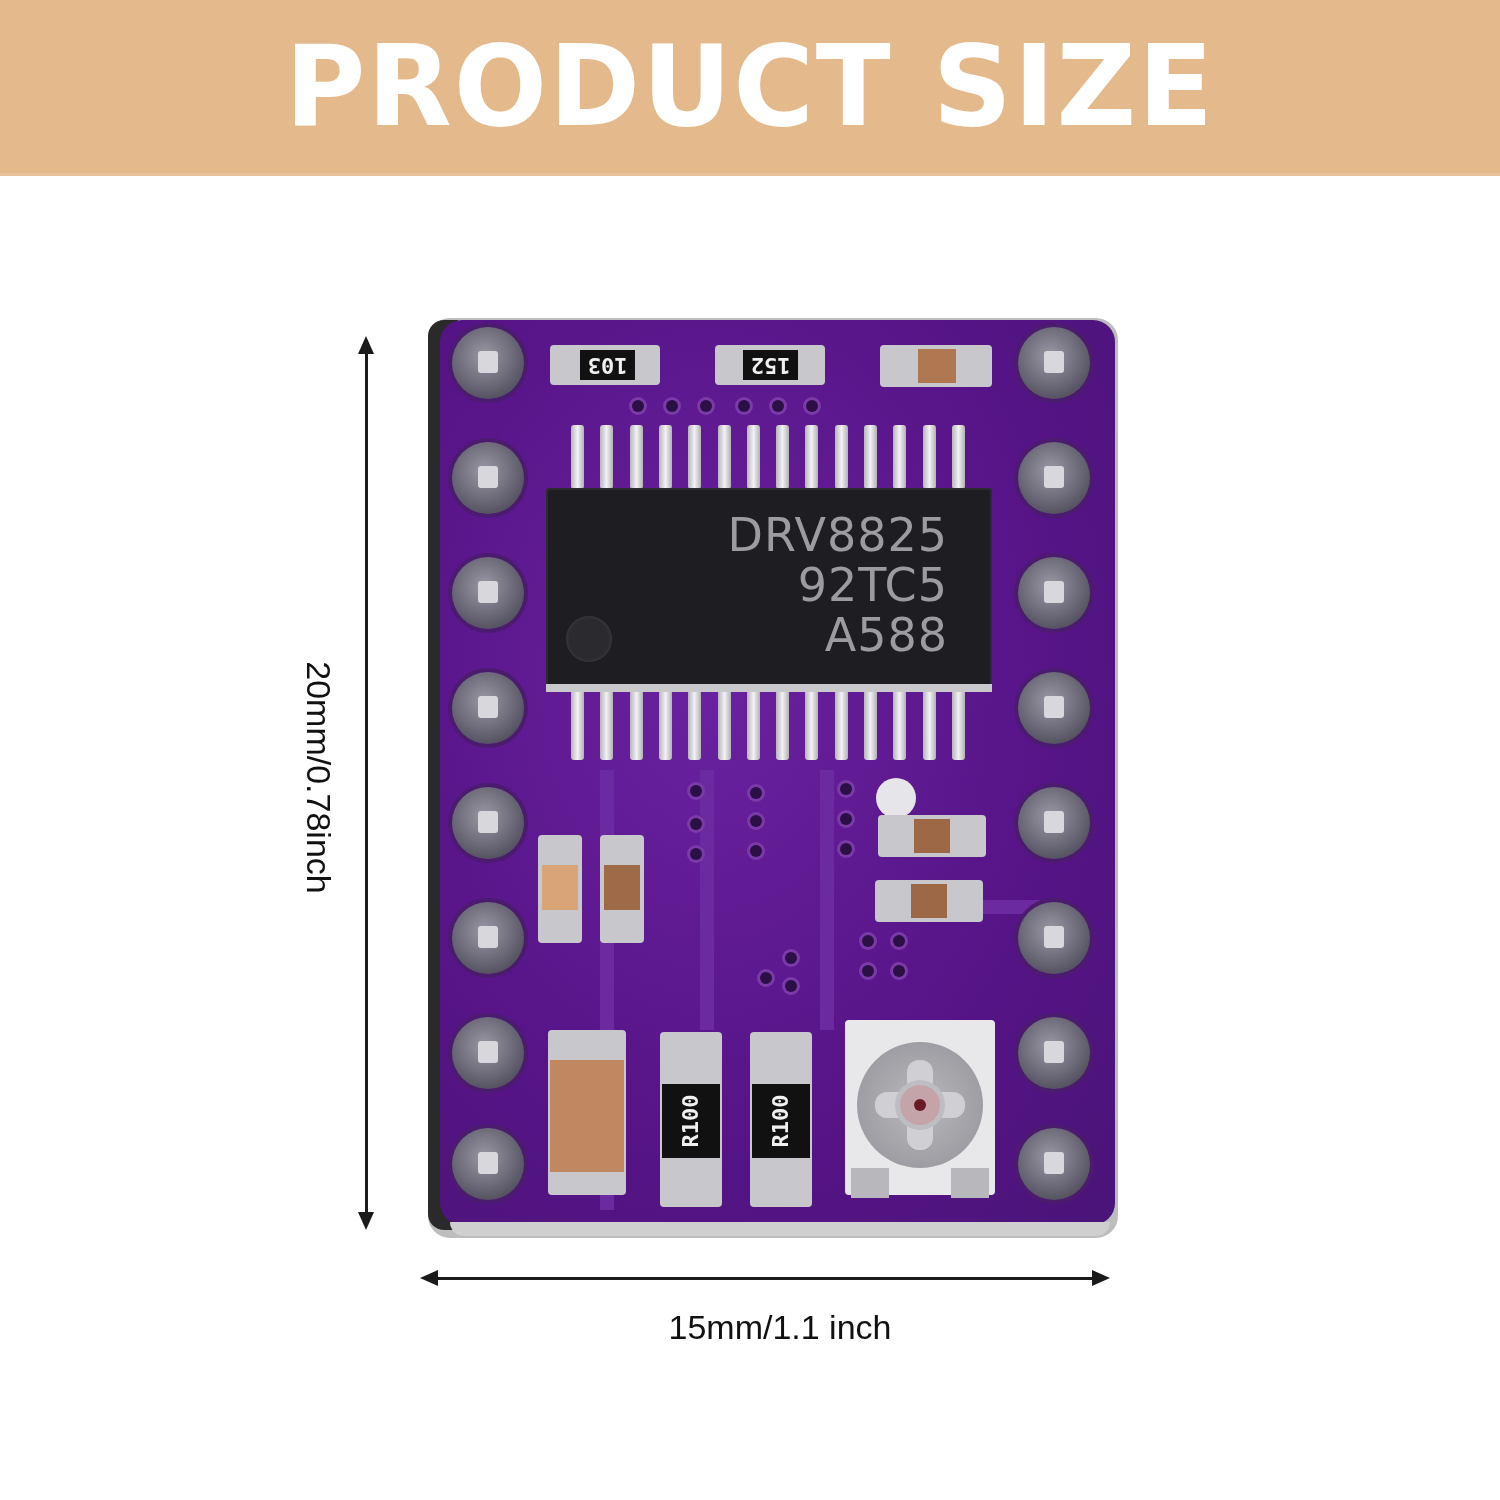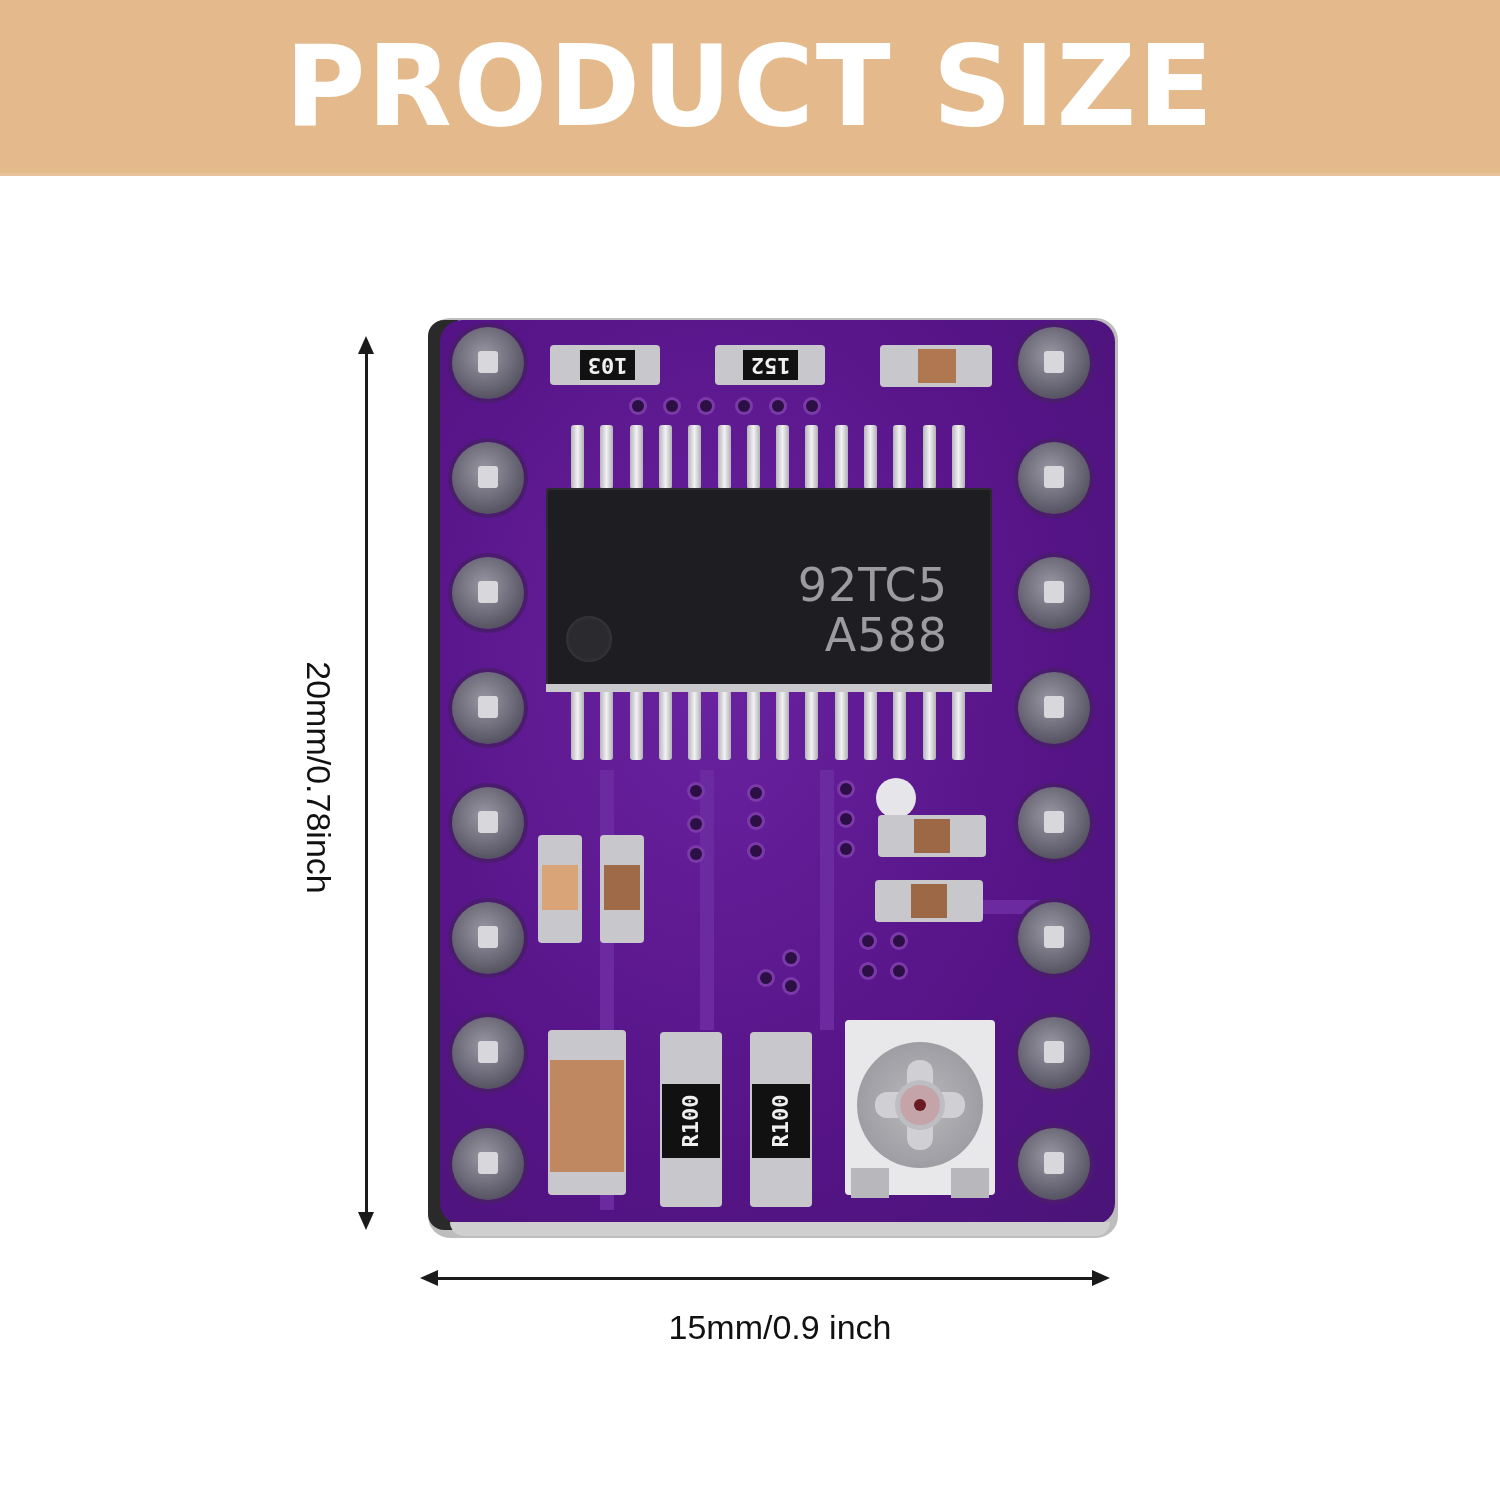--- a/index.html
+++ b/index.html
@@ -51,21 +51,21 @@
 <div class="dim-v-line"></div>
 <div class="arrow-up"></div>
 <div class="arrow-down"></div>
 <div class="dim-v-label">
     <span>20mm/0.78inch</span>
   </div>
 
 <div class="dim-h-line"></div>
 <div class="arrow-left"></div>
 <div class="arrow-right"></div>
-<div class="dim-h-label">15mm/0.9 inch</div>
+<div class="dim-h-label">15mm/1.1 inch</div>
 
 <div class="board-shadow"></div>
 <div class="board-edge"></div>
 <div class="board"></div>
 <div class="bottom-rim"></div>
 
 <div class="trace" style="left:600px;top:770px;width:14px;height:440px;"></div>
 <div class="trace" style="left:700px;top:770px;width:14px;height:260px;"></div>
 <div class="trace" style="left:820px;top:770px;width:14px;height:260px;"></div>
 <div class="trace" style="left:920px;top:900px;width:120px;height:14px;"></div>
@@ -164,20 +164,21 @@
     <div class="leg" style="left: 776.1px; top: 690px; height: 70px;"></div>
     <div class="leg" style="left: 805.4px; top: 690px; height: 70px;"></div>
     <div class="leg" style="left: 834.7px; top: 690px; height: 70px;"></div>
     <div class="leg" style="left: 864px; top: 690px; height: 70px;"></div>
     <div class="leg" style="left: 893.3px; top: 690px; height: 70px;"></div>
     <div class="leg" style="left: 922.6px; top: 690px; height: 70px;"></div>
     <div class="leg" style="left: 951.9px; top: 690px; height: 70px;"></div>
   </div>
 
 <div class="chip">
+  <div class="chip-text" style="top:20px;">DRV8825</div>
   <div class="chip-text" style="top:70px;">92TC5</div>
   <div class="chip-text" style="top:120px;">A588</div>
   <div class="chip-dot"></div>
 </div>
 <div class="chip-rim"></div>
 
 <div class="via" style="left:690px;top:785px;"></div>
 <div class="via" style="left:690px;top:818px;"></div>
 <div class="via" style="left:690px;top:848px;"></div>
 <div class="via" style="left:750px;top:787px;"></div>

